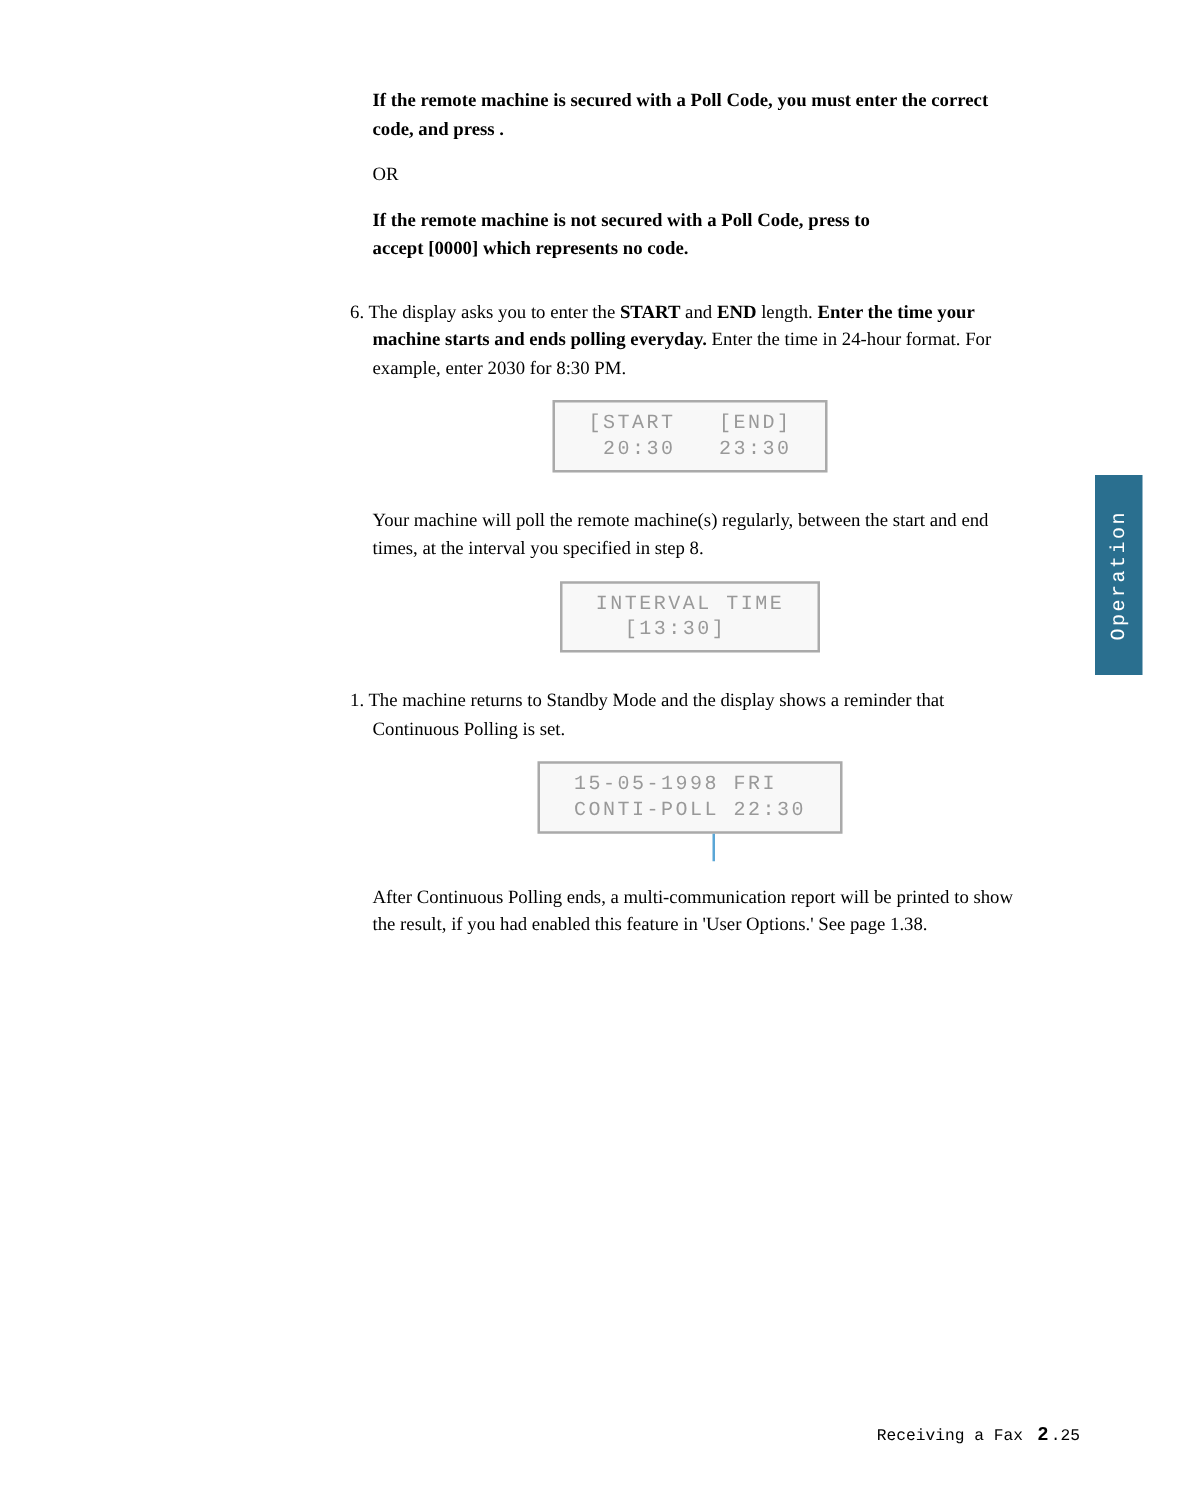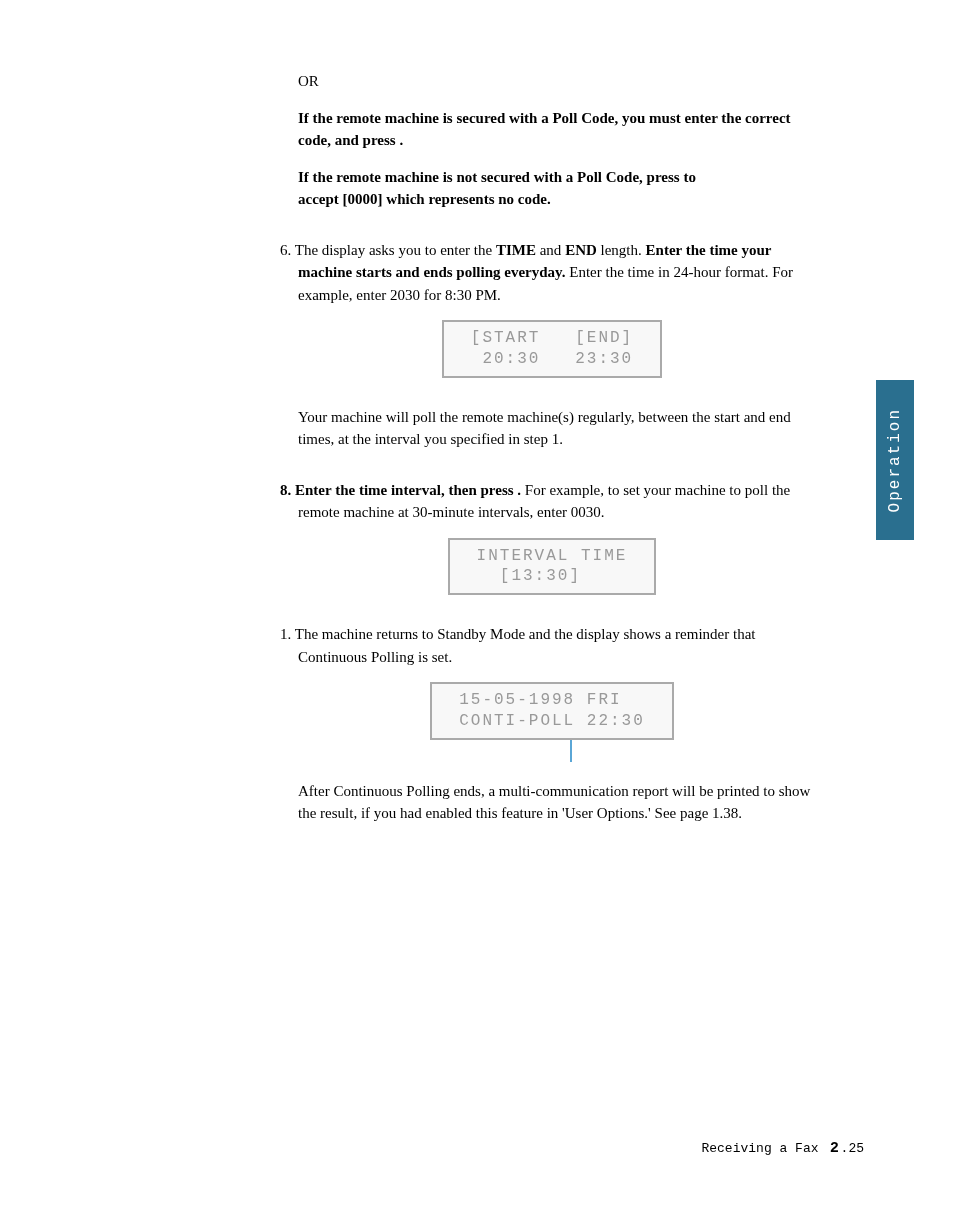--- a/index.html
+++ b/index.html
@@ -91,42 +91,39 @@
     font-size: 15px;
     margin: 0 2px;
   }
   .gap-lg { margin-top: 28px; }
 </style>
 </head>
 <body>
 
 <div class="content">
 
+  <div class="step-body bold">If the remote machine is secured with a Poll Code, you must enter the correct code, and press        .</div>
+
   <div class="step-body">OR</div>
-
-  <div class="step-body bold">If the remote machine is secured with a Poll Code, you must enter the correct code, and press        .</div>
 
   <div class="step-body">
     <span class="bold">If the remote machine is not secured with a Poll Code, press          to</span><br>
     <span class="bold">accept [0000] which represents no code.</span>
   </div>
 
   <div class="step gap-lg">
-    <span>6. The display asks you to enter the </span><span class="bold">TIME</span><span> and </span><span class="bold">END</span><span> length. </span><span class="bold">Enter the time your machine starts and ends polling everyday.</span><span> Enter the time in 24-hour format. For example, enter 2030 for 8:30 PM.</span>
+    <span>6. The display asks you to enter the </span><span class="bold">START</span><span> and </span><span class="bold">END</span><span> length. </span><span class="bold">Enter the time your machine starts and ends polling everyday.</span><span> Enter the time in 24-hour format. For example, enter 2030 for 8:30 PM.</span>
   </div>
 
   <div class="lcd">[START   [END]
  20:30   23:30</div>
 
-  <div class="step-body">Your machine will poll the remote machine(s) regularly, between the start and end times, at the interval you specified in step 1.</div>
+  <div class="step-body">Your machine will poll the remote machine(s) regularly, between the start and end times, at the interval you specified in step 8.</div>
 
 
-  <div class="step gap-lg">
-    <span class="bold">8. Enter the time interval, then press          .</span><span> For example, to set your machine to poll the remote machine at 30-minute intervals, enter 0030.</span>
-  </div>
 
   <div class="lcd">INTERVAL TIME
   [13:30]    </div>
 
   <div class="step">1. The machine returns to Standby Mode and the display shows a reminder that Continuous Polling is set.</div>
 
   <div class="pointer-wrap">
     <div class="lcd">15-05-1998 FRI  
 CONTI-POLL 22:30</div>
     <div class="pointer"></div>

